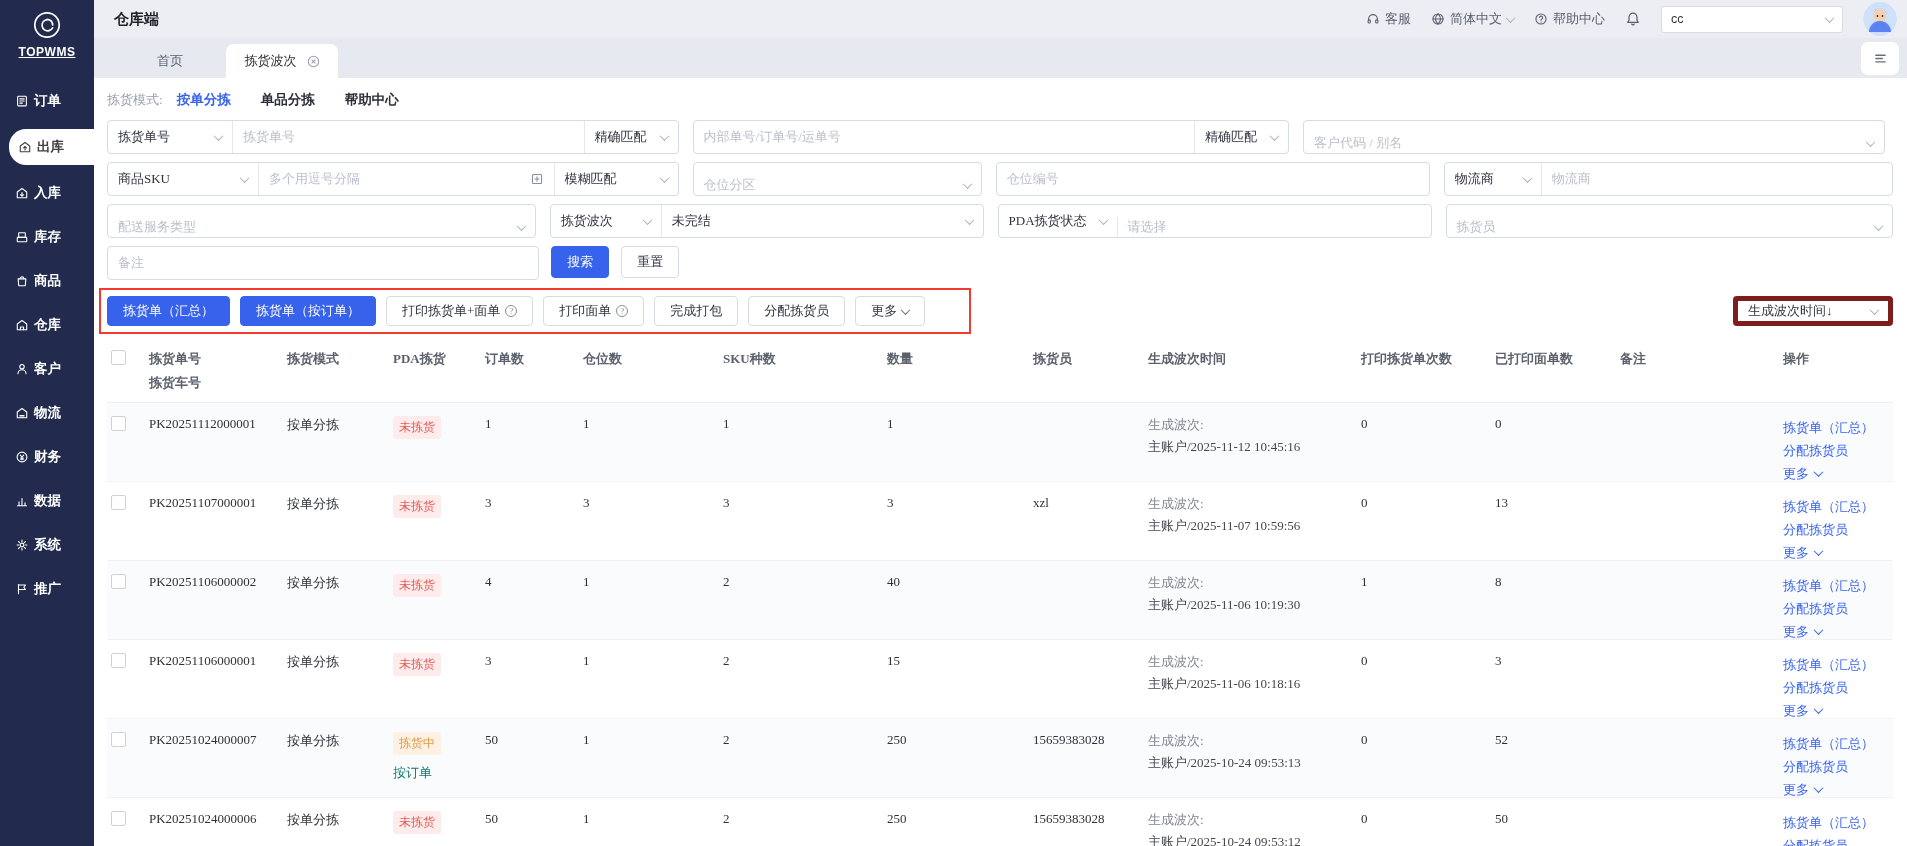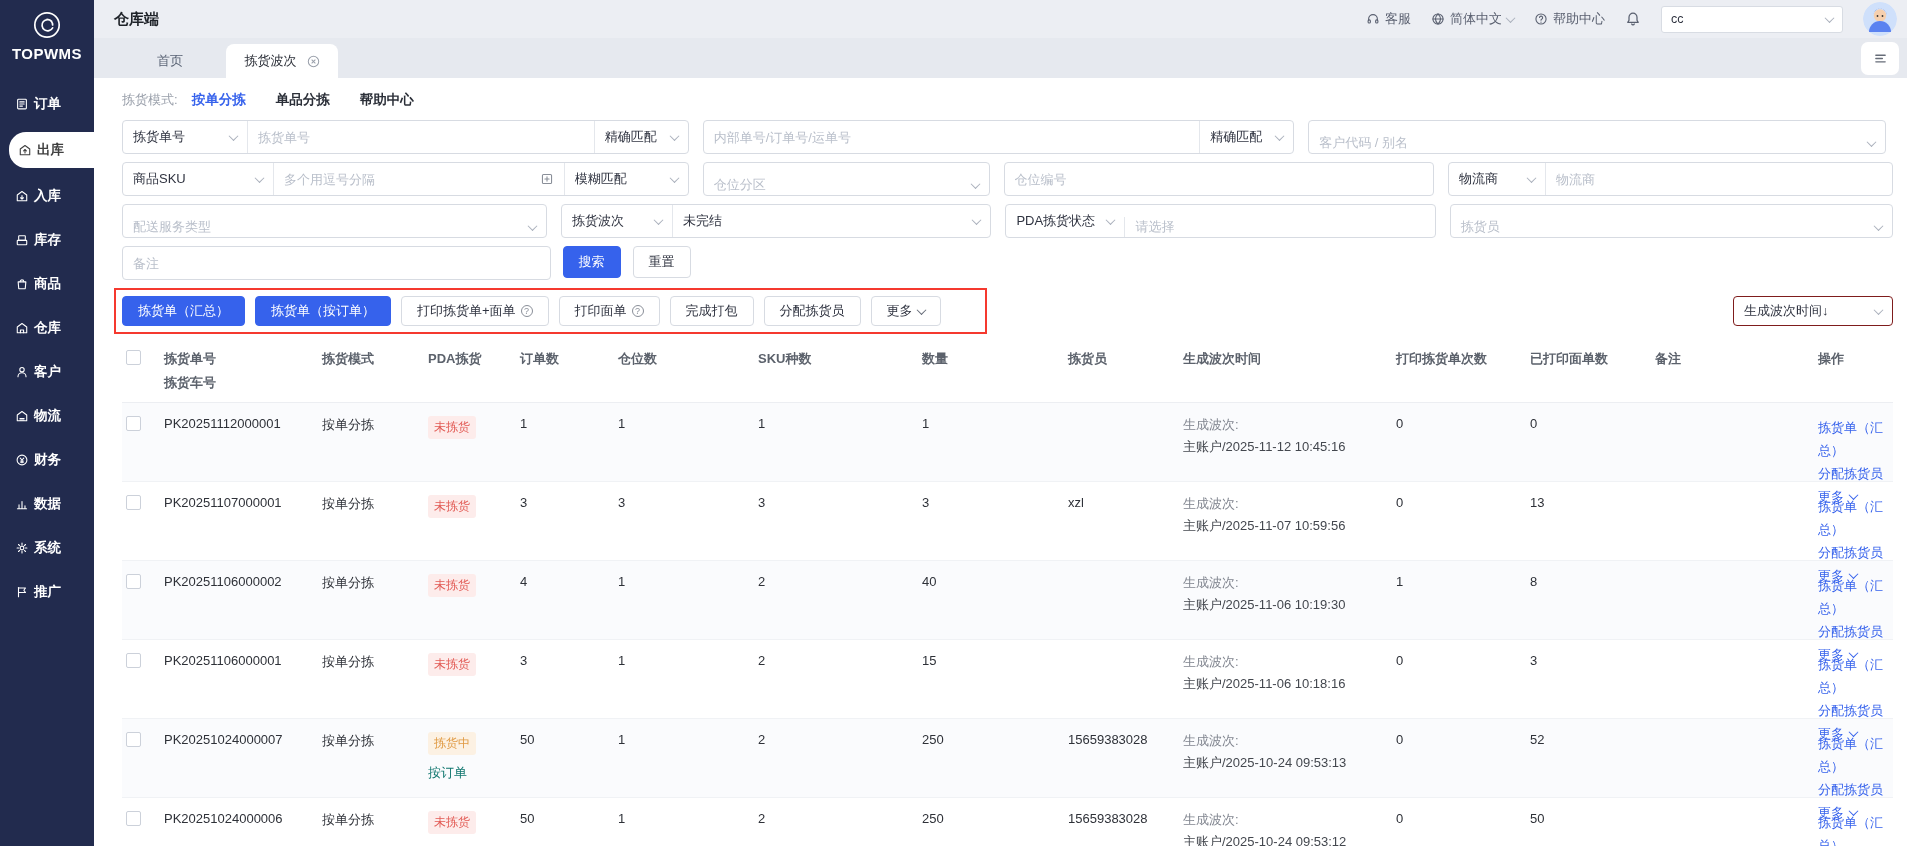--- a/index.html
+++ b/index.html
@@ -4,21 +4,21 @@
 <style>
   * { box-sizing: border-box; margin: 0; padding: 0; }
   html,body { width: 1907px; height: 846px; overflow: hidden; }
   body { font-family: "Liberation Sans","DejaVu Sans",sans-serif; font-size: 13px; color:#2e3138; background:#fff; }
   .app { display:flex; width:1907px; height:846px; }
 
   
   .sidebar { width:94px; flex-shrink:0; background:#222b4e; color:#fff; display:flex; flex-direction:column; }
   .logo { text-align:center; padding:10px 0 4px; }
   .logo-mark svg { width:30px; height:30px; }
-  .logo-name { font-size:15px; font-weight:bold; letter-spacing:.5px; margin-top:2px; }
+  .logo-name { font-size:12px; font-weight:bold; letter-spacing:.5px; margin-top:2px;text-decoration:underline; }
   .side-menu { margin-top:16px; display:flex; flex-direction:column; }
   .side-item { display:flex; align-items:center; gap:5px; height:32px; margin:6px 0; padding-left:15px; font-weight:bold; font-size:13.5px; cursor:pointer; }
   .side-item.active { background:#fff; color:#404040; margin-left:9px; padding-left:9px; border-radius:17px 0 0 17px; height:36px; }
   .icn { display:inline-flex; align-items:center; }
   .icn svg { width:14px; height:14px; }
   .icn svg * { fill:none; stroke:currentColor; stroke-width:1.25; stroke-linecap:round; stroke-linejoin:round; }
   .icn-16 svg { width:16px; height:16px; }
 
   
   .main { flex:1; display:flex; flex-direction:column; min-width:0; }
@@ -34,21 +34,21 @@
 
   
   .tabbar { height:40px; background:#e6e9ef; display:flex; align-items:flex-end; padding:0 8px 0 20px; flex-shrink:0; }
   .tab { min-width:112px; height:34px; display:flex; align-items:center; justify-content:center; gap:10px; border-radius:8px 8px 0 0; color:#5a6475; cursor:pointer; padding:0 16px; }
   .tab.active { background:#fff; color:#2b2f38; }
   .tab-close { display:inline-flex; }
   .tab-close svg { width:13px; height:13px; }
   .collapse-btn { margin-left:auto; width:38px; height:33px; background:#fff; border-radius:7px; display:flex; align-items:center; justify-content:center; color:#666c78; cursor:pointer; margin-bottom:3px; }
 
   
-  .content { flex:1; background:#fff; padding:10px 14px 0 28px; overflow:hidden; }
+  .content { flex:1; background:#fff; padding:10px 14px 0 13px; overflow:hidden;font-family:Liberation Serif, serif; }
 
   .mode-row { display:flex; align-items:center; height:20px; margin:2px 0 10px; }
   .mode-label { color:#9aa0ab; margin-right:14px; }
   .mode-opt { font-weight:bold; color:#2b2f38; margin-right:30px; cursor:pointer; font-size:13.5px; }
   .mode-opt.active { color:#3662ec; }
 
   .f-row { display:flex; gap:14px; margin-bottom:8px; height:34px; }
   .box { border:1px solid #d7dbe2; border-radius:4px; background:#fff; display:flex; align-items:stretch; overflow:hidden; }
   .seg { display:flex; align-items:center; gap:8px; padding:0 10px; }
   .seg + .seg { border-left:1px solid #e4e7ec; }
@@ -63,29 +63,29 @@
   .w4a{width:24.2%;}
   .fix-sel{flex-shrink:0;}
 
   .btn { height:32px; border:1px solid #d7dbe2; border-radius:4px; background:#fff; color:#2f3340; font:inherit; padding:0 15px; cursor:pointer; display:inline-flex; align-items:center; gap:5px; }
   .btn.primary { background:#3662ec; border-color:#3662ec; color:#fff; }
 
   .action-row { display:flex; align-items:center; margin:4px 0 8px; }
   .annotation-box { display:inline-flex; gap:10px; border:2px solid #f5392f; padding:6px 44px 6px 6px; margin-left:-8px; align-items:center; }
   .abtn { height:30px; }
   .help-q { display:inline-flex; align-items:center; justify-content:center; width:12px; height:12px; border-radius:50%; border:1px solid #8a8f99; color:#8a8f99; font-size:9px; line-height:1; }
-  .sort-select { margin-left:auto; width:160px; height:30px; border:1px solid #7f1d1d; border-radius:4px; display:flex; align-items:center; justify-content:space-between; padding:0 10px; color:#2f3340; cursor:pointer; }
+  .sort-select { margin-left:auto; width:160px; height:30px; border:5px solid #7f1d1d; border-radius:4px; display:flex; align-items:center; justify-content:space-between; padding:0 10px; color:#2f3340; cursor:pointer; }
 
   
   .table { margin-top:6px; }
   .thead { display:flex; align-items:flex-start; padding:8px 0 10px; color:#5c626c; font-weight:bold; border-bottom:1px solid #eceef2; }
   .th, .td { padding-right:8px; }
   .trow { display:flex; align-items:flex-start; height:79px; padding-top:13px; border-bottom:1px solid #f0f2f5; }
   .trow.shade { background:#fafbfd; }
-  .col-check{width:42px; padding-left:4px;} .col-pickno{width:138px;} .col-mode{width:106px;margin-left:20px;}
+  .col-check{width:42px; padding-left:4px;} .col-pickno{width:138px;} .col-mode{width:106px;}
   .col-pda{width:92px;} .col-orders{width:98px;} .col-bins{width:140px;} .col-skus{width:164px;}
   .col-qty{width:146px;} .col-picker{width:115px;} .col-time{width:213px;} .col-print{width:134px;}
   .col-labels{width:125px;} .col-remark{width:149px;} .col-ops{flex:1;margin-left:14px;}
   .checkbox { display:inline-block; width:15px; height:15px; border:1px solid #ccd1da; border-radius:2px; background:#fff; cursor:pointer; }
   .th-sub { margin-top:6px; }
   .badge { display:inline-block; padding:3px 6px; font-size:12px; border-radius:3px; }
   .badge.pending { color:#e25a54; background:#fdeceb; }
   .badge.picking { color:#e09a43; background:#fcf1e3; }
   .pda-sub { margin-top:9px; color:#0f766e; }
   .time-label { color:#80858f; }

